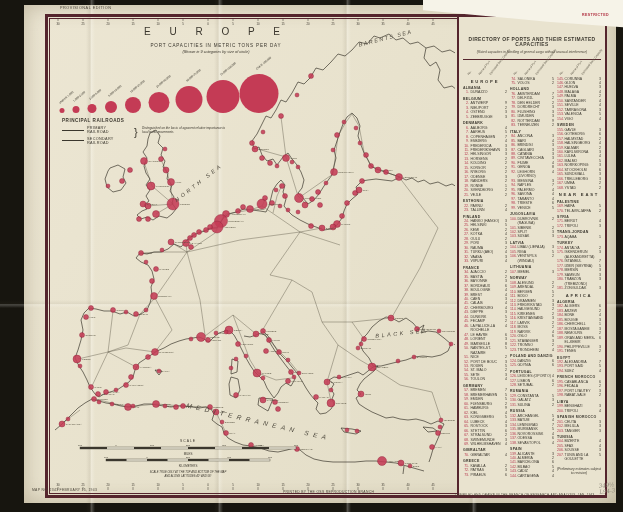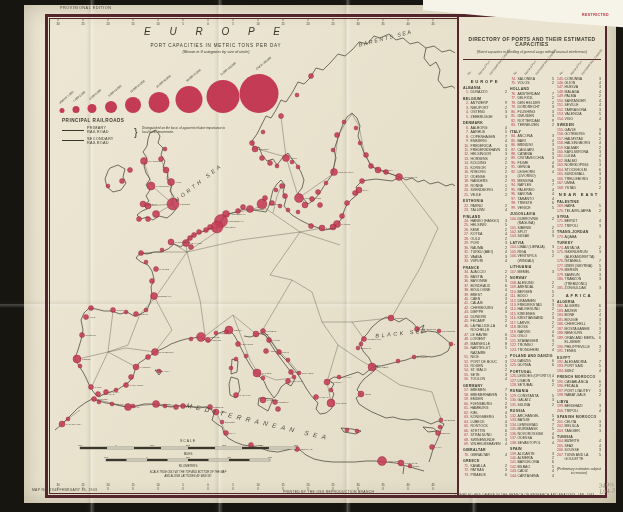--- a/index.html
+++ b/index.html
@@ -10,21 +10,21 @@
          box-shadow:inset 0 0 22px rgba(80,60,30,.28);}
   .crease-v{position:absolute;top:0;bottom:0;width:9px;
          background:linear-gradient(90deg,rgba(90,80,60,0),rgba(90,80,60,.10) 45%,rgba(255,255,250,.28) 58%,rgba(90,80,60,0));}
   .crease-h{position:absolute;left:0;right:0;height:8px;
          background:linear-gradient(180deg,rgba(90,80,60,0),rgba(90,80,60,.08) 45%,rgba(255,255,250,.22) 58%,rgba(90,80,60,0));}
   .frame{position:absolute;left:45px;top:14px;width:562px;height:484px;border:3px solid #55252d;box-sizing:border-box;}
   .frame:after{content:"";position:absolute;inset:1px;border:1px solid #55252d;}
   .edition{position:absolute;left:60px;top:6px;font-size:3.8px;letter-spacing:.5px;color:#4a4438;}
   .map-svg{position:absolute;left:0;top:0;width:623px;height:512px;pointer-events:none;}
   .titleblock{position:absolute;left:85px;top:26px;width:262px;text-align:center;z-index:5;}
-  .t-region{font-size:10px;letter-spacing:8px;margin-bottom:2px;font-style:italic;}
+  .t-region{font-size:10px;letter-spacing:8px;margin-bottom:2px;}
   .t-main{font-size:16.5px;font-weight:bold;letter-spacing:1.5px;}
   .t-sub1{font-size:4.6px;letter-spacing:.8px;margin-top:6px;}
   .t-sub2{font-size:3.8px;font-style:italic;margin-top:1.5px;}
   .raillegend{position:absolute;left:62px;top:118px;z-index:5;width:170px;}
   .rl-title{font-size:4.6px;font-weight:bold;letter-spacing:.5px;margin-bottom:3px;}
   .rl-row{display:flex;align-items:center;margin-top:2.5px;}
   .rl-line1{width:22px;border-top:1.3px solid #3b372e;margin-right:3px;}
   .rl-line2{width:22px;border-top:.6px solid #3b372e;margin-right:3px;}
   .rl-lab{font-size:3.8px;letter-spacing:.3px;width:42px;}
   .rl-brace{position:absolute;left:72px;top:8px;font-size:11px;color:#3b372e;font-weight:100;}

